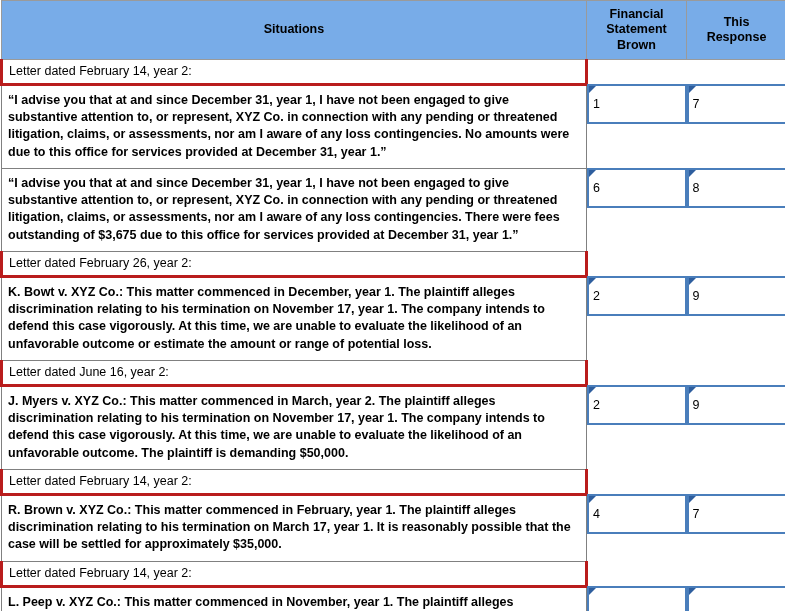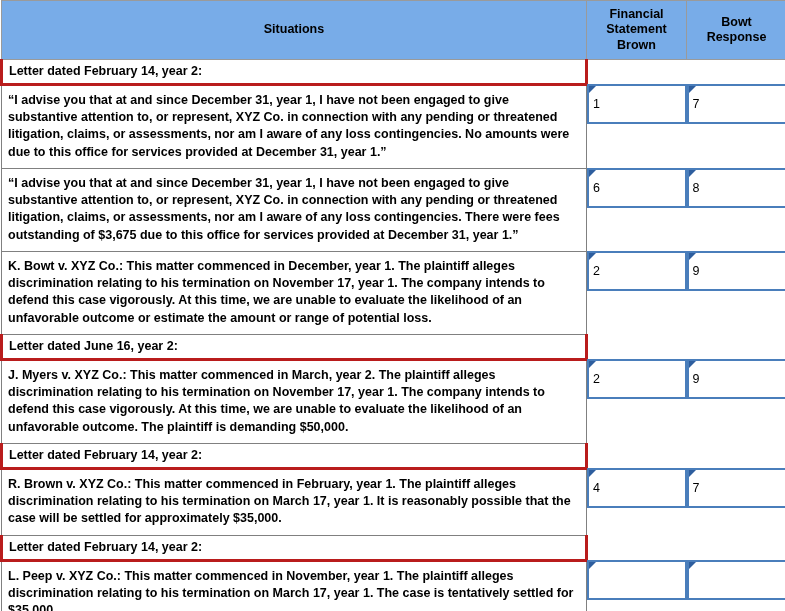--- a/index.html
+++ b/index.html
@@ -42,21 +42,21 @@
   
   tr.letter-row td {
     border: none;
     padding: 0;
     background: #ffffff;
   }
   tr.letter-row td.letter-cell {
     border: 3px solid #b91c1c;
     border-top: 1px solid #808080;
     font-size: 12.5px;
-    font-weight: bold;
+    font-weight: normal;
     padding: 4px 6px 4px 6px;
     line-height: 1.2;
     vertical-align: middle;
     height: 22px;
   }
   tr.letter-row td.blank-cell {
     border: none;
     background: #ffffff;
   }
 
@@ -118,21 +118,21 @@
 
   <thead>
     <tr class="hdr">
       <th>Situations</th>
       <th>
         <span>Financial</span><br>
         <span>Statement</span><br>
         <span>Brown</span>
       </th>
       <th>
-        <span>Bowt</span><br>
+        <span>This</span><br>
         <span>Response</span>
       </th>
     </tr>
   </thead>
 
   <tbody>
 
     <tr class="letter-row">
       <td class="letter-cell">Letter dated February 14, year 2:</td>
       <td class="blank-cell"></td>
@@ -163,20 +163,25 @@
         </div>
       </td>
       <td class="ans-td">
         <div class="ans-box">
           <span class="corner-tri"></span>
           <span class="ans-value">8</span>
         </div>
       </td>
     </tr>
 
+    <tr class="letter-row">
+      <td class="letter-cell">Letter dated February 26, year 2:</td>
+      <td class="blank-cell"></td>
+      <td class="blank-cell"></td>
+    </tr>
     <tr class="sit-row">
       <td class="sit-cell">K. Bowt v. XYZ Co.: This matter commenced in December, year 1. The plaintiff alleges discrimination relating to his termination on November 17, year 1. The company intends to defend this case vigorously. At this time, we are unable to evaluate the likelihood of an unfavorable outcome or estimate the amount or range of potential loss.</td>
       <td class="ans-td">
         <div class="ans-box">
           <span class="corner-tri"></span>
           <span class="ans-value">2</span>
         </div>
       </td>
       <td class="ans-td">
         <div class="ans-box">

